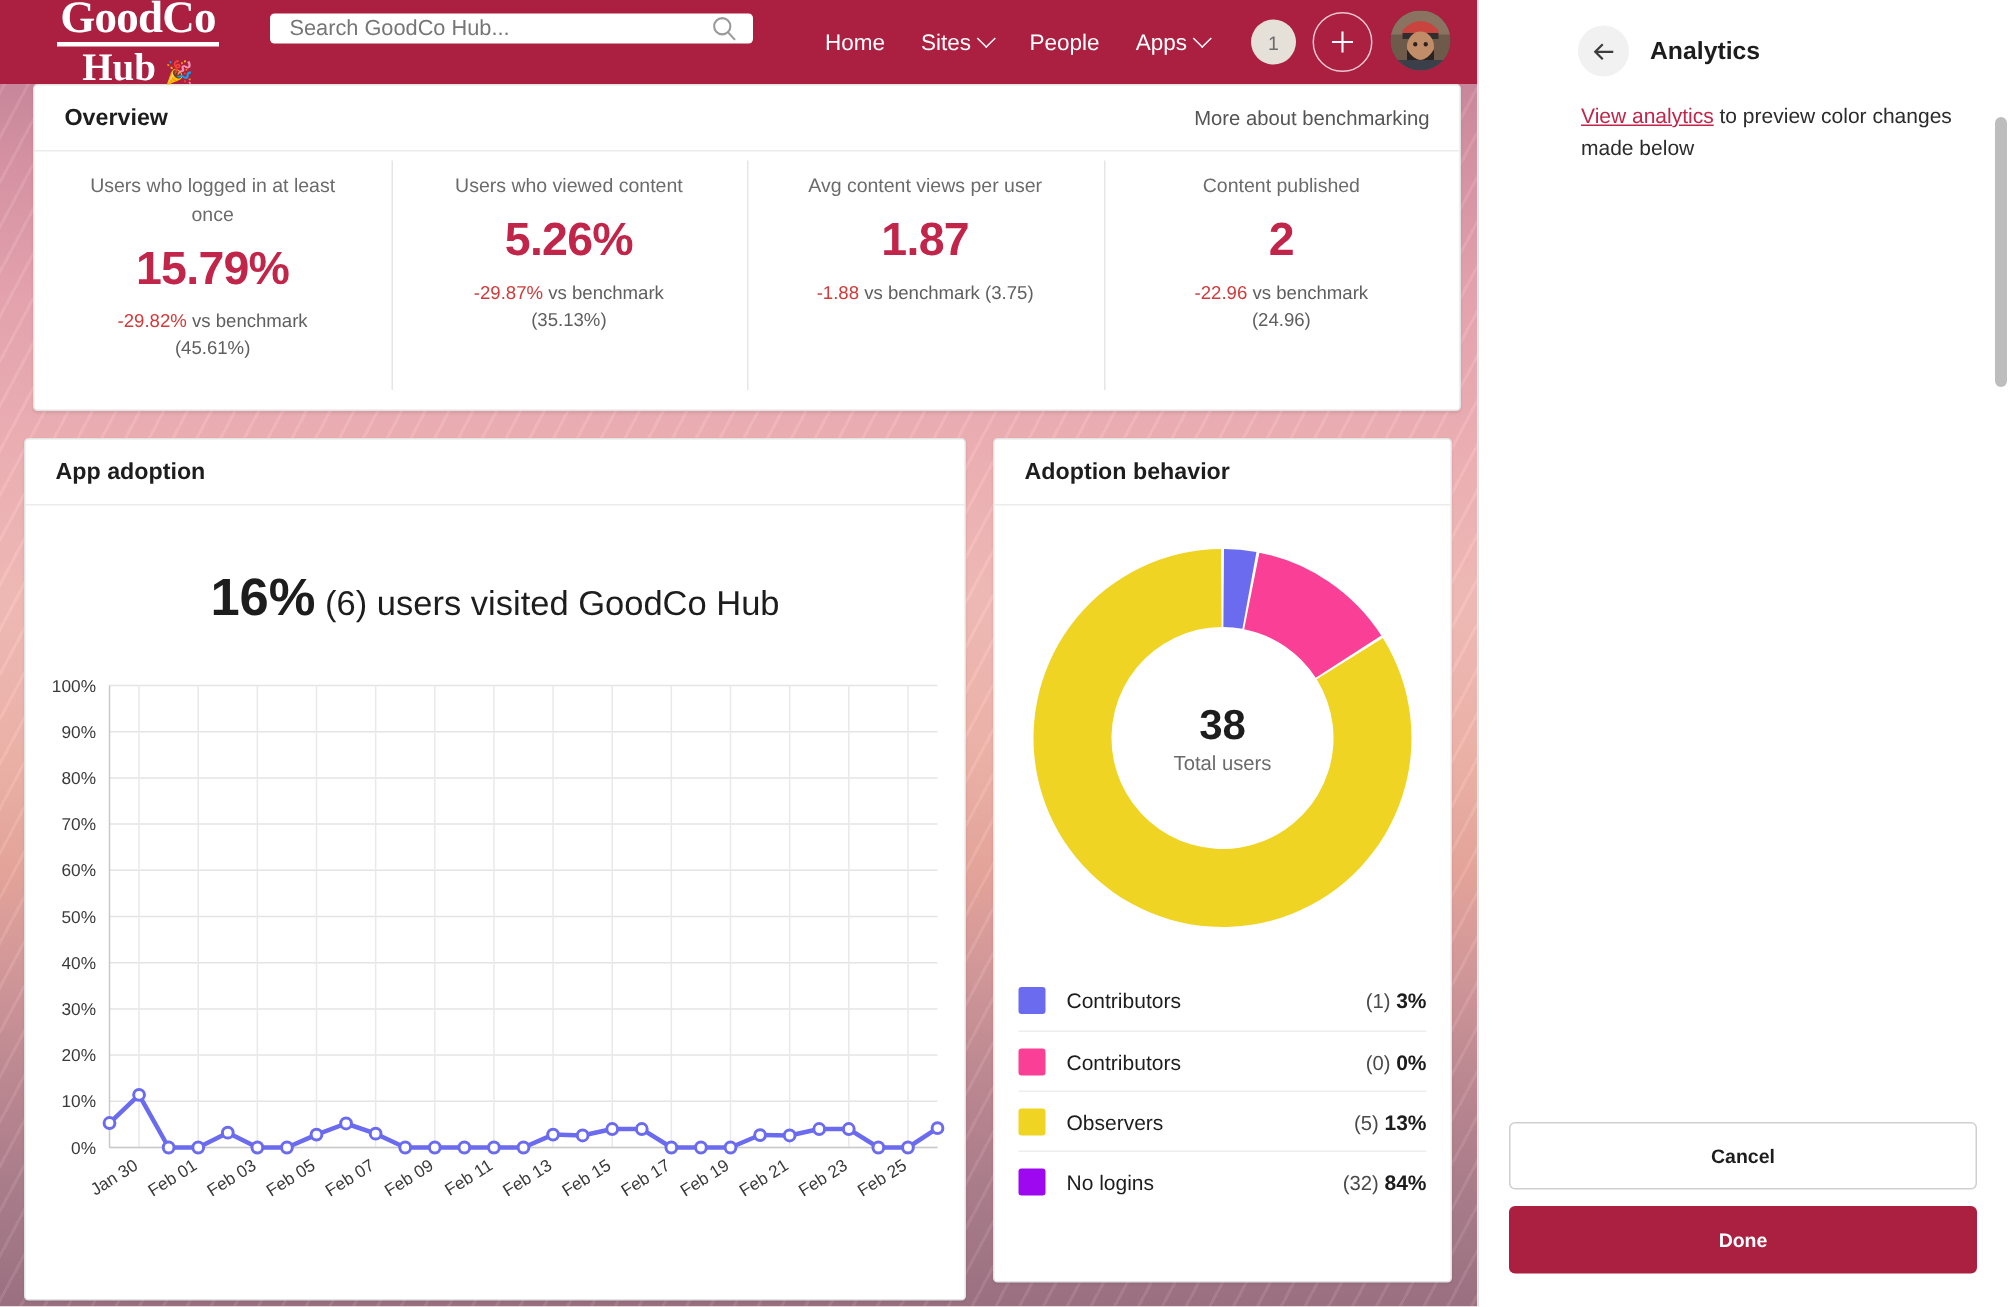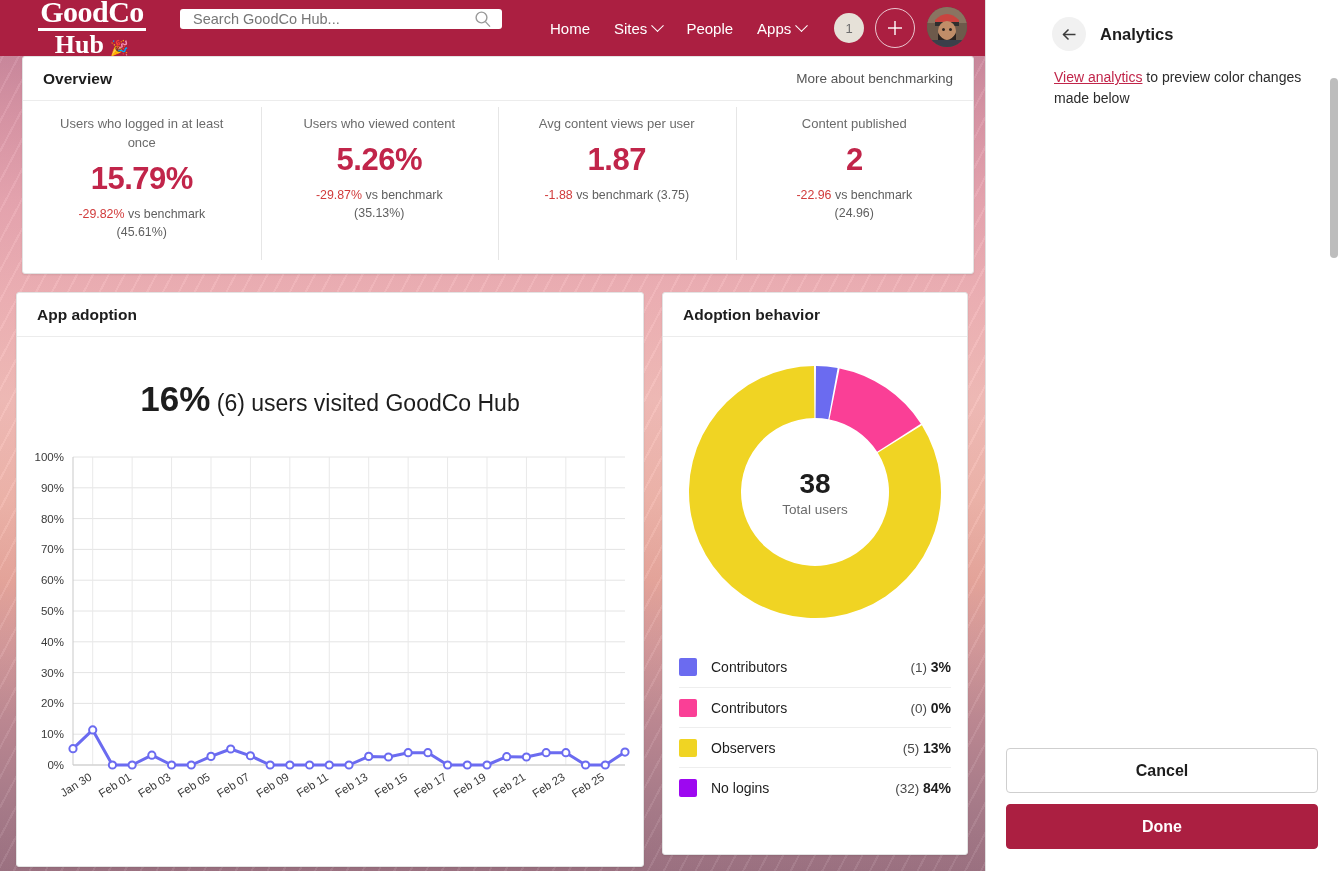--- a/index.html
+++ b/index.html
@@ -239,21 +239,21 @@
     gap: 3px; padding-bottom: 14px;
   }
   .swatch-art i { display: block; width: 14px; border-radius: 1px; }
   .swatch-label {
     text-align: center; font-size: 14.5px; color: #1d1d1d; padding-bottom: 16px;
   }
 
   .panel-actions { position: absolute; left: 20px; bottom: 22px; width: 312px; }
   .btn {
     display: block; width: 100%; height: 45px; border-radius: 4px;
-    font-size: 16px; font-weight: bold; cursor: pointer;
+    font-size: 13px; font-weight: bold; cursor: pointer;
     font-family: "Liberation Sans", sans-serif;
     display: flex; align-items: center; justify-content: center;
   }
   .btn-cancel { background: #fff; border: 1px solid #cfcfcf; color: #1d1d1d; }
   .btn-done { background: #ab1f41; border: 1px solid #ab1f41; color: #fff; margin-top: 11px; }
 
   .panel-scroll {
     position: absolute; right: 3px; top: 78px;
     width: 8px; height: 180px; border-radius: 4px;
     background: #bdbdbd;

